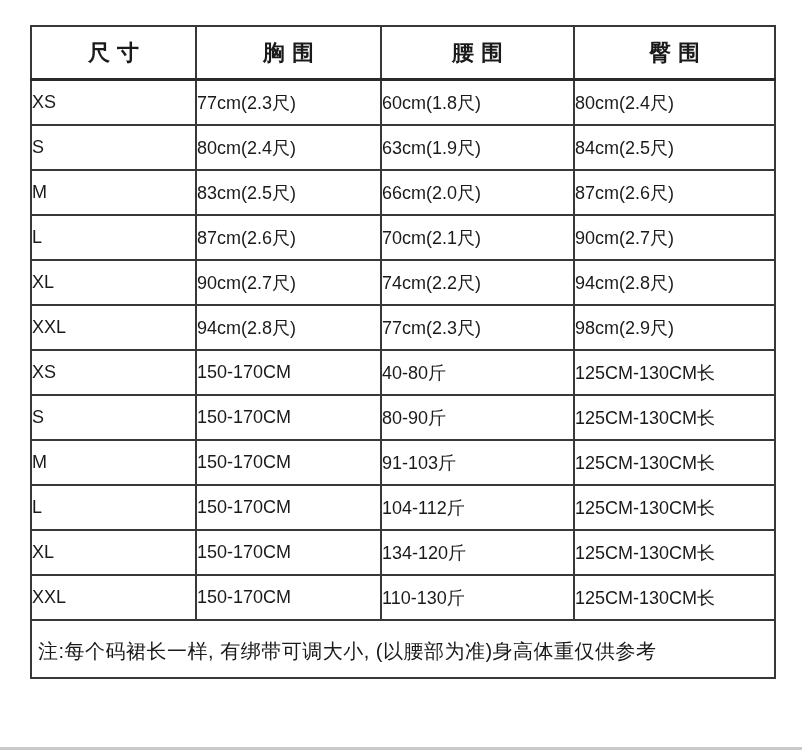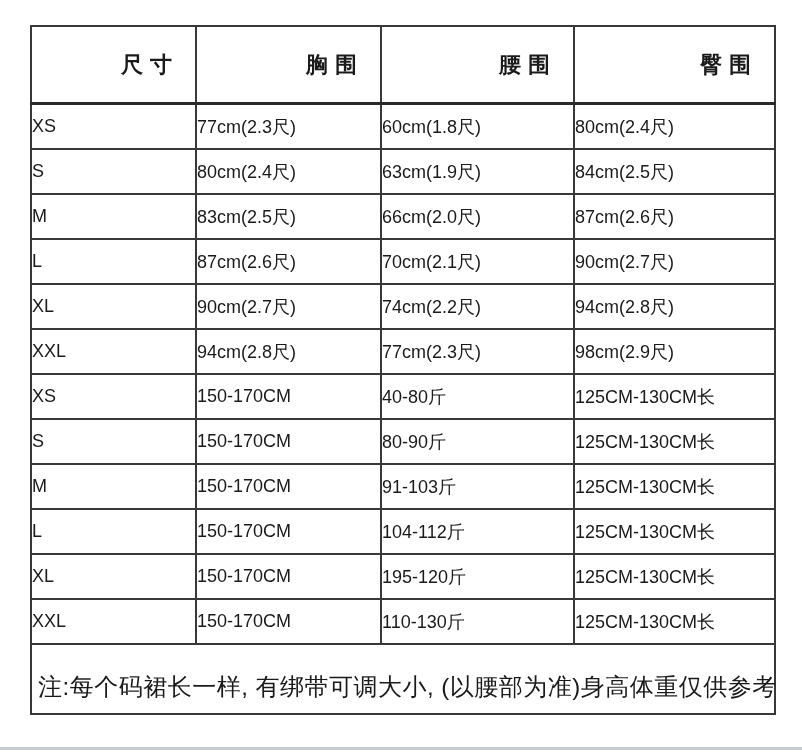--- a/index.html
+++ b/index.html
@@ -27,37 +27,37 @@
   }
   .size-table {
     border-color: #1f1f1f;
   }
   .size-table th {
     font-size: 22px;
     font-weight: bold;
     letter-spacing: 7px;
     text-indent: 7px;
     height: 43px;
-    text-align: right;
+    text-align: center;
     vertical-align: middle;
     border-bottom-width: 3px;
     border-bottom-color: #2a2a2a;
-    padding: 16px;
+    padding: 4px;
   }
   .size-table td {
     font-size: 18px;
     height: 43px;
     vertical-align: middle;
     padding: 0;
     white-space: nowrap;
   }
   .size-table td.note-cell {
-    font-size: 24px;
+    font-size: 20px;
     text-align: left;
-    padding: 20px 2px 4px 6px;
+    padding: 8px 2px 4px 6px;
     height: 44px;
     letter-spacing: 0.5px;
     white-space: nowrap;
   }
   .bottom-bar {
     position: absolute;
     left: 0;
     top: 747px;
     width: 802px;
     height: 3px;
@@ -137,21 +137,21 @@
     </tr>
     <tr>
       <td>L</td>
       <td>150-170CM</td>
       <td>104-112斤</td>
       <td>125CM-130CM长</td>
     </tr>
     <tr>
       <td>XL</td>
       <td>150-170CM</td>
-      <td>195-120斤</td>
+      <td>134-120斤</td>
       <td>125CM-130CM长</td>
     </tr>
     <tr>
       <td>XXL</td>
       <td>150-170CM</td>
       <td>110-130斤</td>
       <td>125CM-130CM长</td>
     </tr>
     <tr>
       <td class="note-cell" colspan="4">注:每个码裙长一样, 有绑带可调大小, (以腰部为准)身高体重仅供参考</td>

